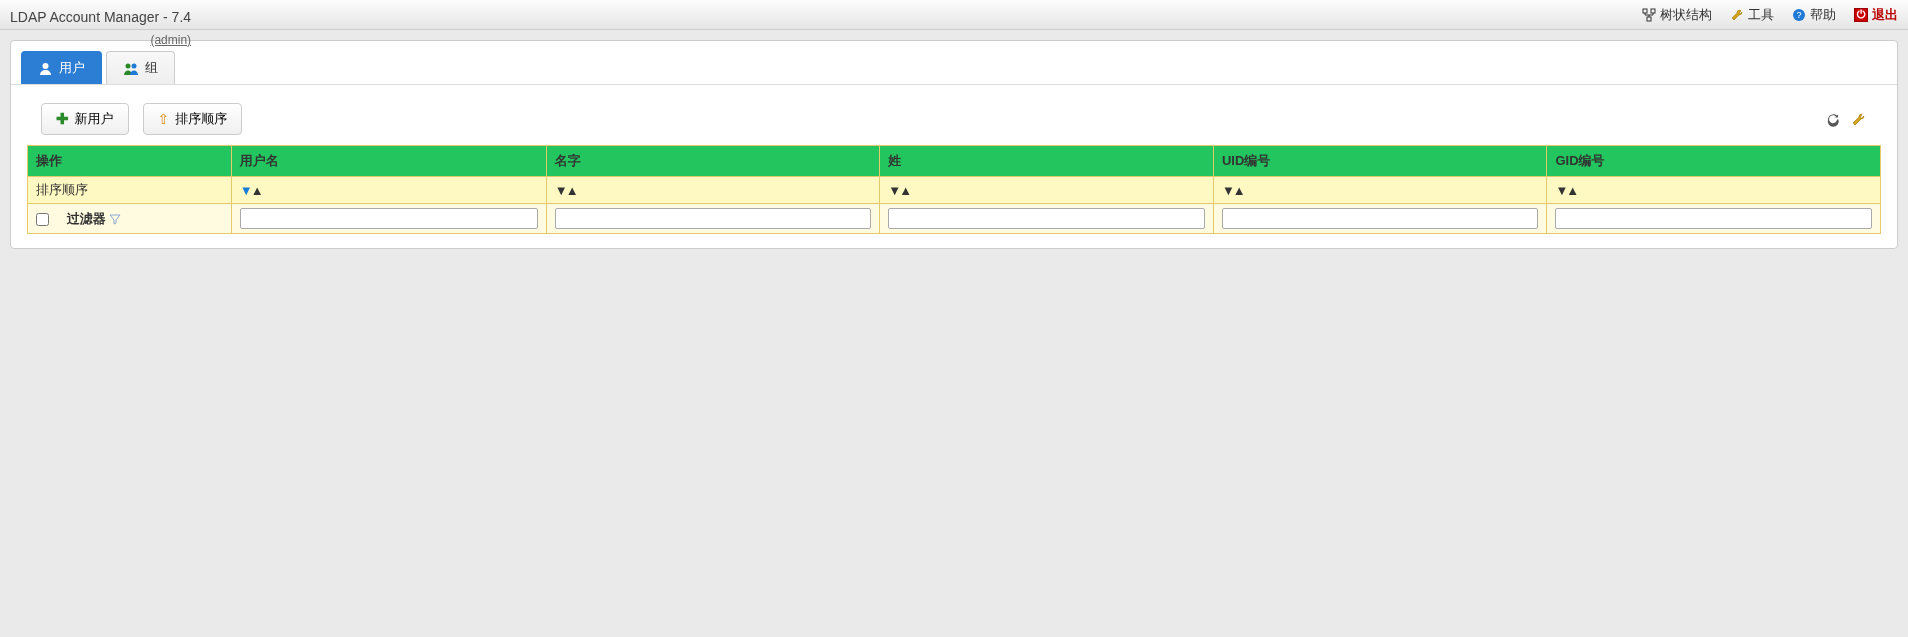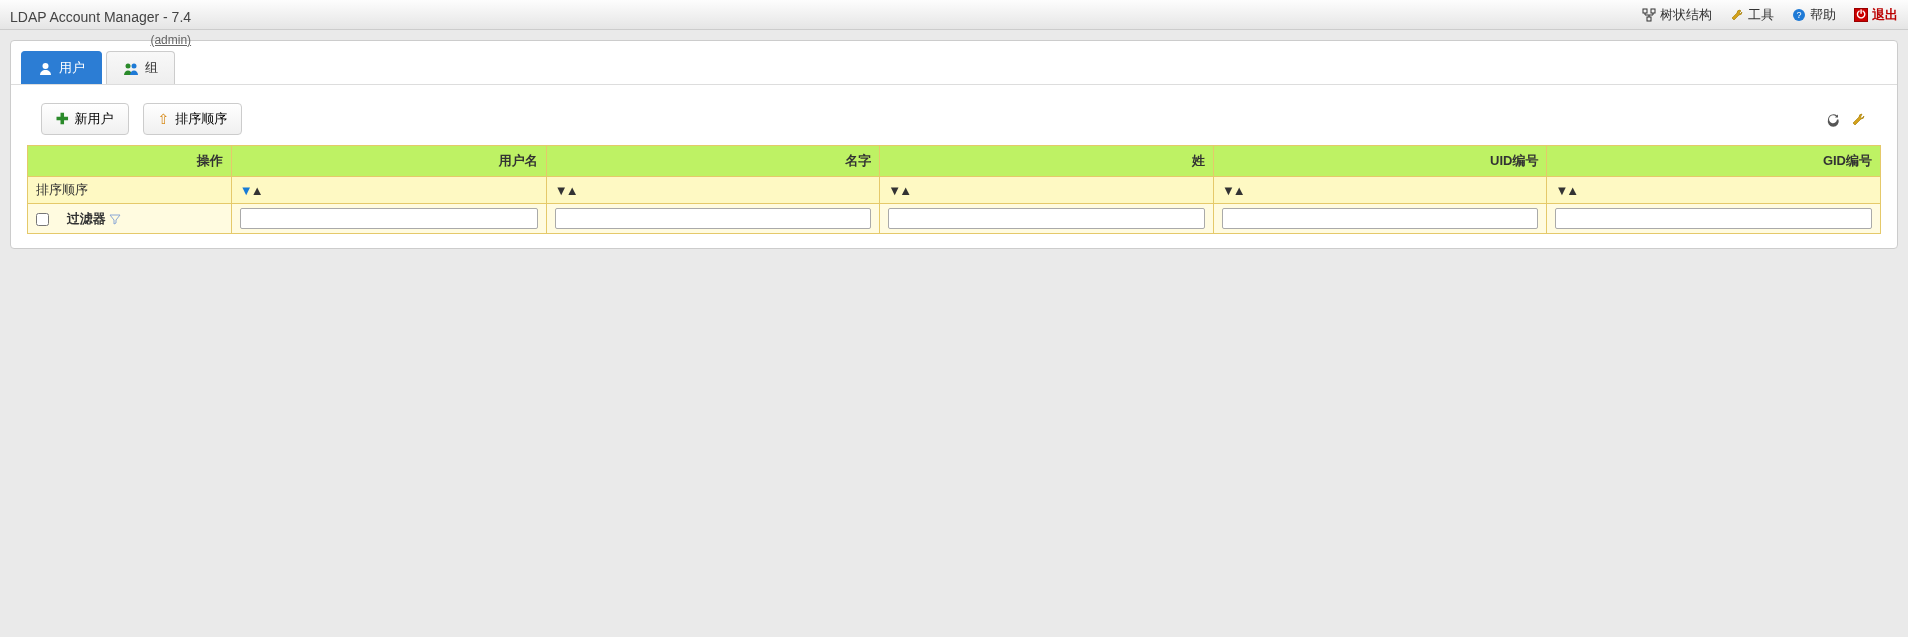--- a/index.html
+++ b/index.html
@@ -47,21 +47,21 @@
       display:flex; align-items:center; gap:6px;
       padding: 6px 14px; border:1px solid #ccc; border-radius:4px;
       background: linear-gradient(#fff,#f0f0f0); cursor:pointer; font-size:13px;
       margin-right:14px;
     }
     .action-icons-right { margin-left:auto; display:flex; gap:8px; }
     .action-icons-right span { cursor:pointer; font-size:16px; }
     .count-label { padding: 6px 30px 12px 30px; font-size:13px; color:#222; }
     .table-wrap { padding: 0 16px 14px 16px; }
     table { width:100%; border-collapse:collapse; border:1px solid #e5c96a; }
-    th { background:#bef264; border:1px solid #e5c96a; text-align:right; padding:6px 8px; font-weight:bold; font-size:13px;}
+    th { background:#22c55e; border:1px solid #e5c96a; text-align:left; padding:6px 8px; font-weight:bold; font-size:13px;}
     td { background:#fffbe0; border:1px solid #e5c96a; padding:4px 8px; font-size:13px;}
     .sort-row td { background:#fef9c3; }
     .sort-arrows { display:inline-flex; gap:0; font-size:13px; letter-spacing:-2px; cursor:pointer; }
     .filter-input {
       width:100%; padding:2px 4px; border:1px solid #aaa; border-radius:2px; font-size:13px; background:#fff;
     }
     .filter-label { margin-left: 14px; font-weight: bold; }
     .chk { vertical-align:middle; }
     svg { display:inline-block; vertical-align:middle; }
     .icon-plus { color:#2a8a2a; font-weight:bold; font-size:15px;}

